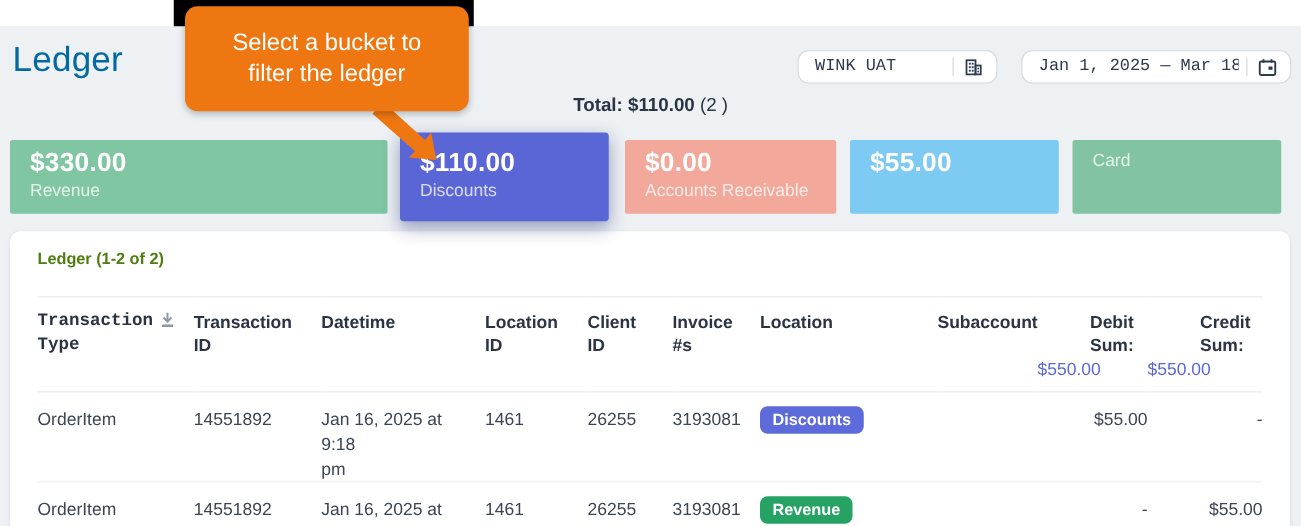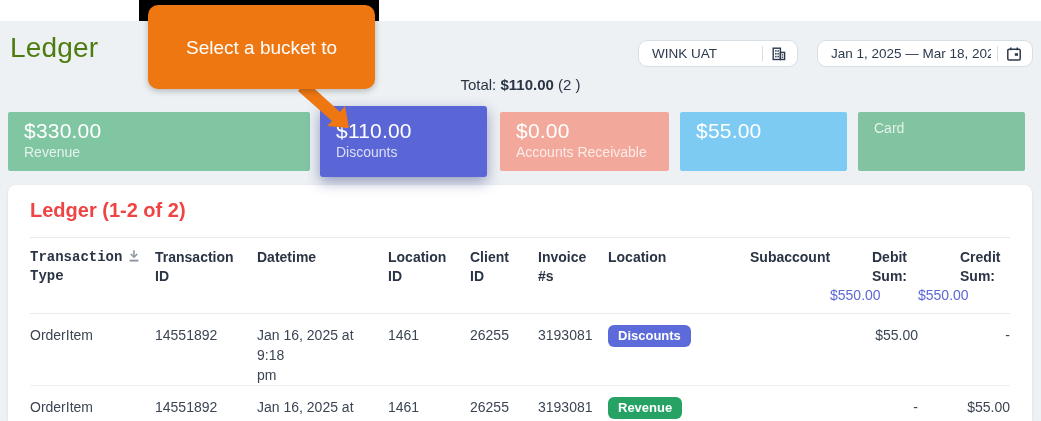--- a/index.html
+++ b/index.html
@@ -7,42 +7,42 @@
   body { font-family:"Liberation Sans","DejaVu Sans",sans-serif; }
   .stage{
     position:relative; width:1041px; height:421px; overflow:hidden;
     background:#edf1f4; margin:0 auto;
   }
   .top-strip{ position:absolute; left:0; top:0; width:100%; height:21px; background:#ffffff; }
 
   
   .page-title{
     position:absolute; left:10px; top:32px;
-    font-size:28px; font-weight:400; color:#4d7c0f; letter-spacing:.2px;
+    font-size:28px; font-weight:400; color:#0369a1; letter-spacing:.2px;
   }
 
   
   .field{
     position:absolute; top:40px; height:27px; background:#fff;
     border:1px solid #d7dee4; border-radius:9px;
     display:flex; align-items:center; font-size:13.5px; color:#2c3a4d;
-    padding:0 10px 0 13px; cursor:pointer;
+    padding:0 10px 0 13px; cursor:pointer;font-family:Liberation Mono, monospace;
   }
   .field-venue{ left:638px; width:160px; }
   .field-date{ left:817px; width:216px; }
   .field .val{ flex:1; white-space:nowrap; overflow:hidden; }
   .field .sep{ width:1px; height:15px; background:#d7dee4; margin:0 8px 0 6px; }
   .field svg{ display:block; }
 
   
   .total-line{
     position:absolute; left:0; top:76px; width:100%; text-align:center;
     font-size:15px; color:#2b3445;
   }
-  .total-line .t-label{ font-weight:400; }
+  .total-line .t-label{ font-weight:700; }
   .total-line .t-amount{ font-weight:700; }
   .total-line .t-count{ font-weight:400; }
 
   
   .tooltip-backdrop{ position:absolute; left:139px; top:0; width:240px; height:21px; background:#000; }
   .tooltip{
     position:absolute; left:148px; top:5px; width:227px; height:84px;
     background:#ee7712; border-radius:10px; color:#fff;
     font-size:19px; line-height:25px; text-align:center;
     display:flex; flex-direction:column; justify-content:center;
@@ -53,42 +53,42 @@
 
   
   .buckets{
     position:absolute; left:8px; top:106px; width:1025px; height:71px;
     display:flex; align-items:center;
   }
   .bucket{
     height:59px; border-radius:2px; color:#fff; padding:7px 0 0 16px;
     cursor:pointer; flex:none;
   }
-  .bucket .amt{ font-size:21px; font-weight:400; letter-spacing:.2px; }
+  .bucket .amt{ font-size:21px; font-weight:700; letter-spacing:.2px; }
   .bucket .lbl{ font-size:14px; color:rgba(255,255,255,.78); margin-top:1px; }
   .bucket.selected{
     height:71px; padding-top:13px;
     box-shadow:0 5px 14px rgba(40,50,120,.45);
     z-index:4; position:relative; border-radius:3px;
   }
   .b0{ width:302px; margin-right:10px; }
   .b1{ width:167px; margin-right:13px; }
   .b2{ width:169px; margin-right:11px; }
   .b3{ width:167px; margin-right:11px; }
   .b4{ width:167px; }
 
   
   .card{
     position:absolute; left:8px; top:185px; width:1024px; height:236px;
     background:#fff; border-radius:8px 8px 0 0;
     box-shadow:0 1px 3px rgba(30,40,60,.10);
   }
   .card-title{
     position:absolute; left:22px; top:14px;
-    font-size:20px; font-weight:700; color:#ef4444;
+    font-size:13px; font-weight:700; color:#4d7c0f;
   }
   table.ledger{
     position:absolute; left:22px; top:52px; width:980px;
     border-collapse:collapse; table-layout:fixed;
   }
   table.ledger th{
     font-size:14px; font-weight:700; color:#2b3445; text-align:left;
     vertical-align:top; line-height:19px;
     padding:10px 14px 8px 0; height:74px;
     border-top:1px solid #e7ebee; border-bottom:1px solid #e7ebee;
@@ -176,20 +176,21 @@
       <div class="amt">$55.00</div>
     </div>
     <div class="bucket b4" style="background: rgb(130, 195, 161);">
       <div class="lbl">Card</div>
     </div>
   </div>
 
   <div class="tooltip-backdrop"></div>
   <div class="tooltip">
     <div>Select a bucket to</div>
+    <div>filter the ledger</div>
   </div>
   <svg class="tooltip-arrow" width="1041" height="421" viewBox="0 0 1041 421">
     <polygon points="298,91 332,121 327,126 349,128 345,106 340,112 306,81" fill="#ee7712"></polygon>
   </svg>
 
   <div class="card">
     <div class="card-title">Ledger (1-2 of 2)</div>
 
     <table class="ledger">
       <colgroup>

